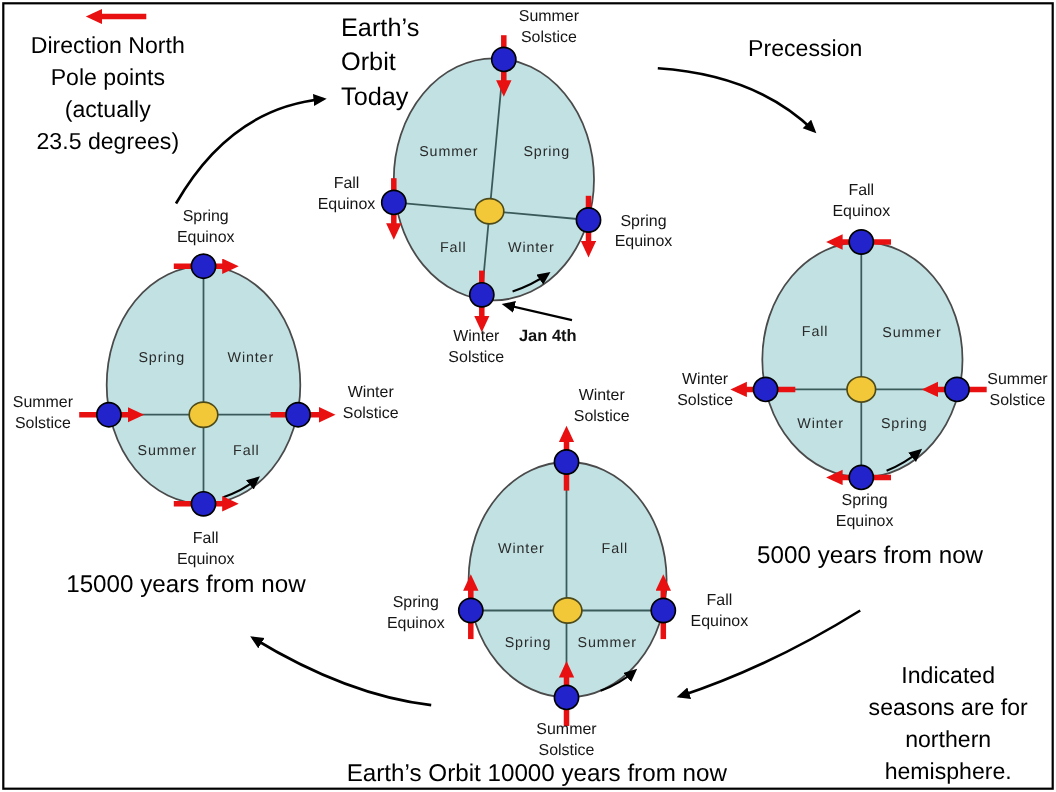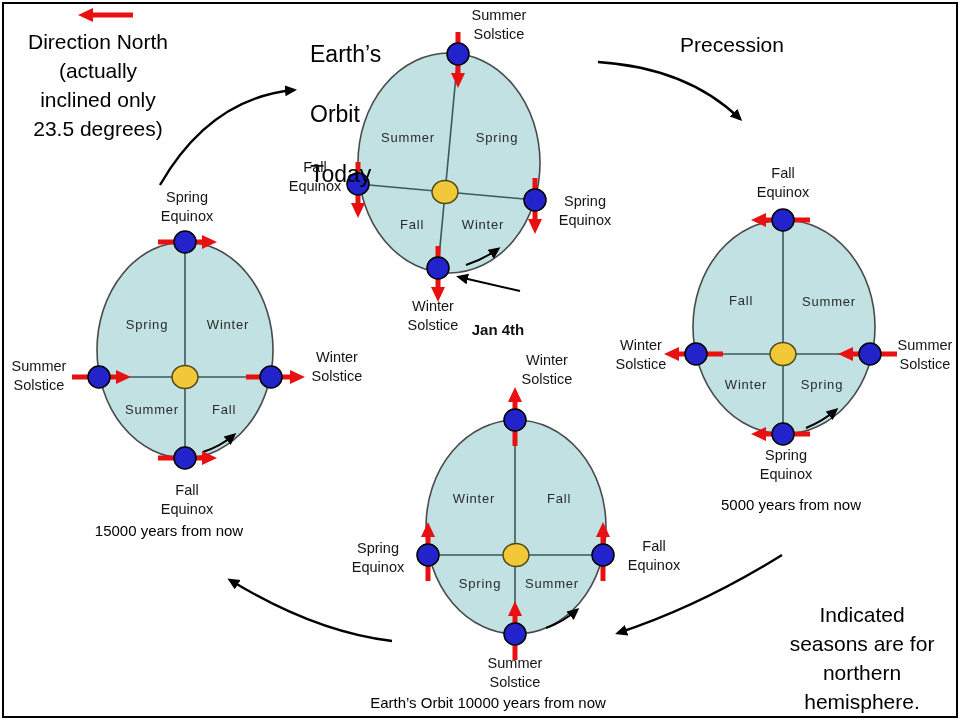--- a/index.html
+++ b/index.html
@@ -44,25 +44,25 @@
     position: absolute; transform: translateX(-50%);
     text-align: center; font-size: 21px; line-height: 29px;
     color: #000; white-space: nowrap;
   }
   .big span { display: block; }
 
   .title {
     position: absolute; text-align: left;
     font-size: 23px; line-height: 31px; color: #000; white-space: nowrap;
   }
-  .title span { display: block; margin-top: 29px; }
+  .title span { display: block; }
 
   .caption {
     position: absolute; transform: translateX(-50%);
-    text-align: center; font-size: 15px; line-height: 33px;
+    text-align: center; font-size: 22px; line-height: 33px;
     color: #000; white-space: nowrap;
   }
   .caption span { display: block; }
 
   .jan {
     position: absolute; transform: translateX(-50%);
     font-size: 15px; font-weight: bold; color: #111; white-space: nowrap;
   }
 </style>
 </head>
@@ -148,22 +148,22 @@
     <circle class="earth" cx="515" cy="420" r="11"></circle>
     <circle class="earth" cx="428" cy="555" r="11"></circle>
     <circle class="earth" cx="603" cy="555" r="11"></circle>
     <circle class="earth" cx="515" cy="634" r="11"></circle>
     <ellipse class="sun" cx="516" cy="555" rx="13" ry="11.5"></ellipse>
   </g>
 </svg>
 
 <div class="big" style="left:98px; top:27px;">
   <span>Direction North</span>
+  <span>Pole points</span>
   <span>(actually</span>
-  <span>inclined only</span>
   <span>23.5 degrees)</span>
 </div>
 
 <div class="title" style="left:310px; top:10px;">
   <span>Earth’s</span>
   <span>Orbit</span>
   <span>Today</span>
 </div>
 
 <div class="big" style="left:732px; top:30px;">
@@ -186,21 +186,21 @@
   <span>Equinox</span>
 </div>
 <div class="pt" style="left:585px; top:192px;">
   <span>Spring</span>
   <span>Equinox</span>
 </div>
 <div class="pt" style="left:433px; top:297px;">
   <span>Winter</span>
   <span>Solstice</span>
 </div>
-<div class="jan" style="left:498px; top:297px;margin-top:24px;">Jan 4th</div>
+<div class="jan" style="left:498px; top:297px;">Jan 4th</div>
 
 <div class="qd" style="left:408px; top:130px;">Summer</div>
 <div class="qd" style="left:497px; top:130px;">Spring</div>
 <div class="qd" style="left:412px; top:217px;">Fall</div>
 <div class="qd" style="left:483px; top:217px;">Winter</div>
 
 <div class="pt" style="left:187px; top:188px;">
   <span>Spring</span>
   <span>Equinox</span>
 </div>

